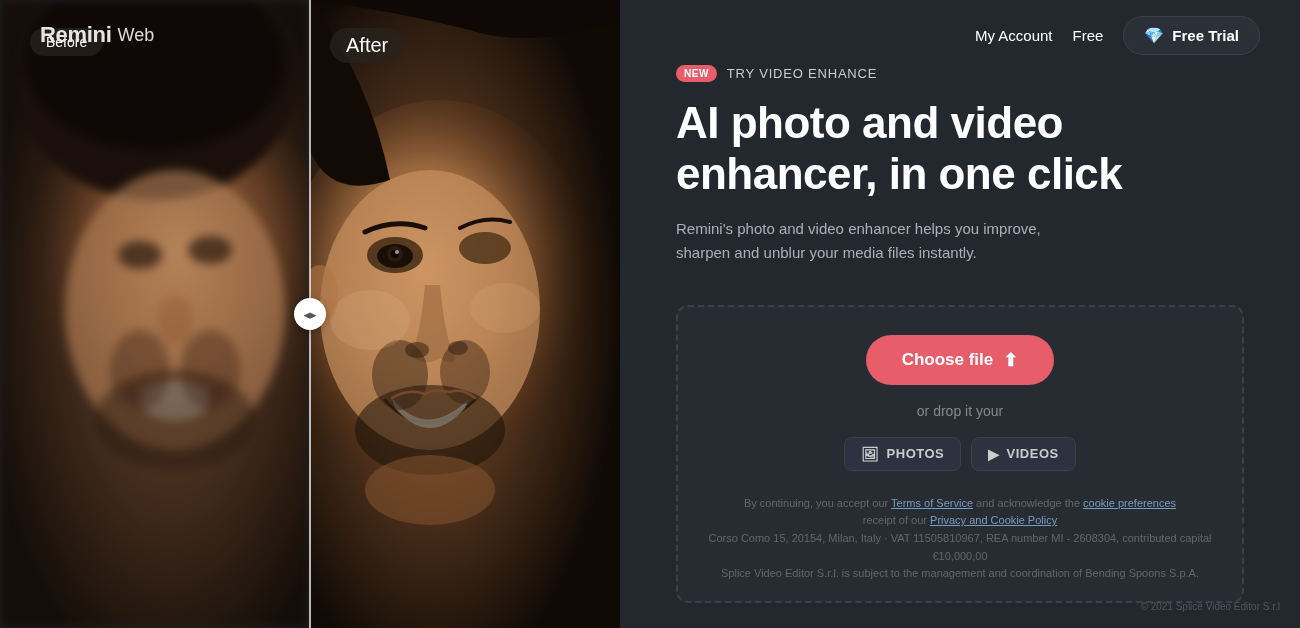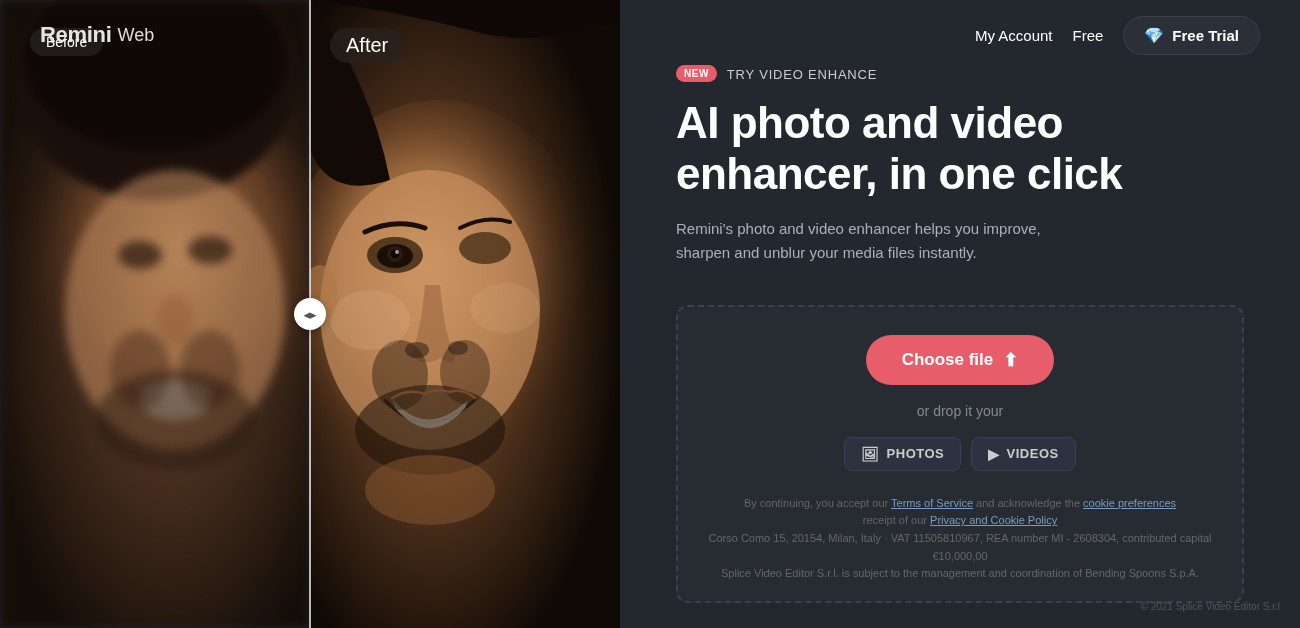--- a/index.html
+++ b/index.html
@@ -174,21 +174,21 @@
       background: #23282f;
       display: flex;
       flex-direction: column;
       justify-content: center;
       padding: 70px 56px 30px 56px;
       position: relative;
     }
 
     .new-badge-row {
       display: flex;
-      align-items: flex-end;
+      align-items: center;
       gap: 10px;
       margin-bottom: 16px;
     }
     .new-badge {
       background: #e85d6a;
       color: #fff;
       font-size: 10px;
       font-weight: 700;
       padding: 3px 8px;
       border-radius: 10px;

